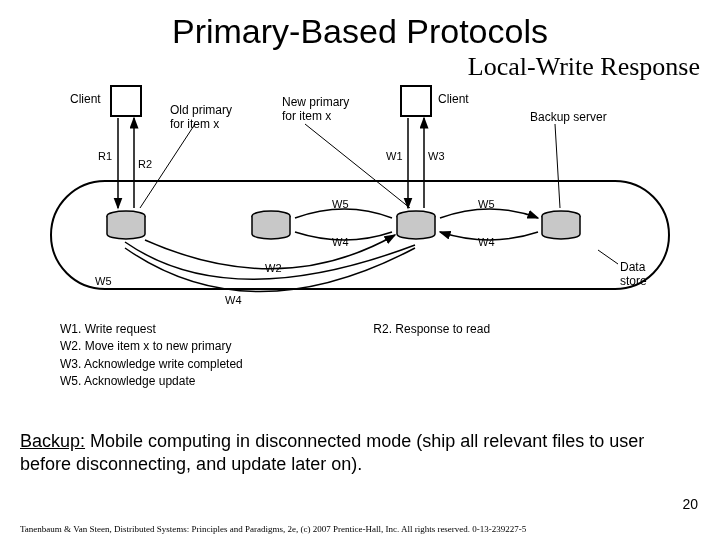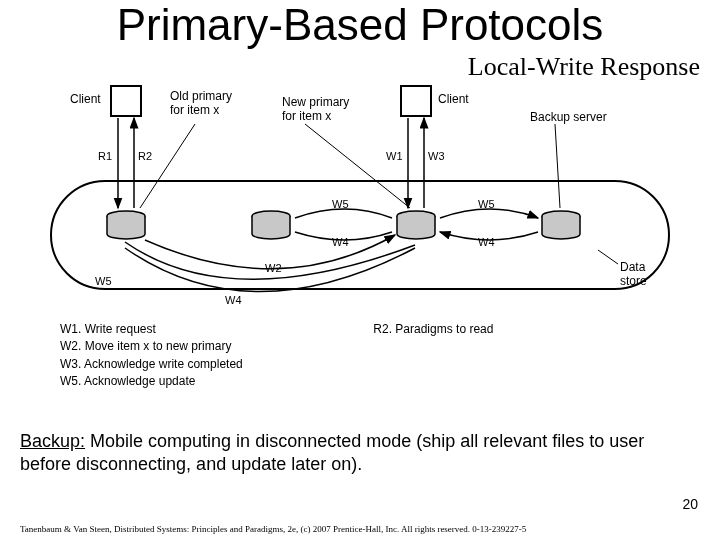--- a/index.html
+++ b/index.html
@@ -6,24 +6,24 @@
   body {
     width: 720px;
     height: 540px;
     background: #fff;
     font-family: Arial, Helvetica, sans-serif;
     position: relative;
     overflow: hidden;
   }
   .title {
     text-align: center;
-    font-size: 44px;
+    font-size: 34px;
     font-weight: normal;
     font-family: Arial, sans-serif;
-    margin-top: 0;
+    margin-top: 12px;
   }
   .subtitle {
     position: absolute;
     top: 52px;
     right: 20px;
     font-size: 26px;
     font-family: 'Times New Roman', serif;
   }
   .diagram {
     position: absolute;
@@ -122,21 +122,21 @@
 <div class="subtitle">Local-Write Response</div>
 
 <div class="diagram">
   <div class="enclosure"></div>
 
   <div class="client-box left"></div>
   <div class="label" style="left:20px;top:12px">Client</div>
   <div class="client-box right"></div>
   <div class="label" style="left:388px;top:12px">Client</div>
 
-  <div class="label" style="left:120px;top:9px;white-space:pre-line">Old primary
+  <div class="label" style="left:120px;top:23px;white-space:pre-line">Old primary
 for item x</div>
   <div class="label" style="left:232px;top:15px;white-space:pre-line">New primary
 for item x</div>
   <div class="label" style="left:480px;top:30px">Backup server</div>
   <div class="label" style="left:570px;top:180px">Data store</div>
 
   <div class="cyl" style="left:55px;top:130px">
     <svg viewBox="0 0 42 30">
         <ellipse cx="21" cy="6" rx="19" ry="5" fill="#c8c8c8" stroke="#000" stroke-width="1.5"></ellipse>
         <path d="M2 6 L2 24 A19 5 0 0 0 40 24 L40 6" fill="#c8c8c8" stroke="#000" stroke-width="1.5"></path>
@@ -191,41 +191,41 @@
     <path d="M245 152 Q295 168 342 152" stroke="#000" stroke-width="1.5" fill="none"></path>
 
     <path d="M95 160 Q230 220 345 155" stroke="#000" stroke-width="1.5" fill="none" marker-end="url(#ah)"></path>
 
     <path d="M75 162 Q180 235 365 165" stroke="#000" stroke-width="1.5" fill="none"></path>
 
     <path d="M365 168 Q200 255 75 168" stroke="#000" stroke-width="1.5" fill="none"></path>
   </svg>
 
   <div class="arrow-label" style="left:48px;top:70px">R1</div>
-  <div class="arrow-label" style="left:88px;top:70px">R2</div>
+  <div class="arrow-label" style="left:88px;top:78px">R2</div>
   <div class="arrow-label" style="left:336px;top:70px">W1</div>
   <div class="arrow-label" style="left:378px;top:70px">W3</div>
   <div class="arrow-label" style="left:428px;top:118px">W5</div>
   <div class="arrow-label" style="left:428px;top:156px">W4</div>
   <div class="arrow-label" style="left:282px;top:118px">W5</div>
   <div class="arrow-label" style="left:282px;top:156px">W4</div>
   <div class="arrow-label" style="left:215px;top:182px">W2</div>
   <div class="arrow-label" style="left:45px;top:195px">W5</div>
   <div class="arrow-label" style="left:175px;top:214px">W4</div>
 </div>
 
 <div class="legend">
   <div class="col left">
     <div>W1. Write request</div>
     <div>W2. Move item x to new primary</div>
     <div>W3. Acknowledge write completed</div>
     <div>W5. Acknowledge update</div>
   </div>
   <div class="col right">
-    <div>R2. Paradigms to read</div>
+    <div>R2. Response to read</div>
   </div>
 </div>
 
 <div class="example">
   <u>Backup:</u><span> Mobile computing in disconnected mode (ship all relevant files to user before disconnecting, and update later on).</span>
 </div>
 
 <div class="pagenum">20</div>
 <div class="footer">Tanenbaum &amp; Van Steen, Distributed Systems: Principles and Paradigms, 2e, (c) 2007 Prentice-Hall, Inc. All rights reserved. 0-13-239227-5</div>
 

